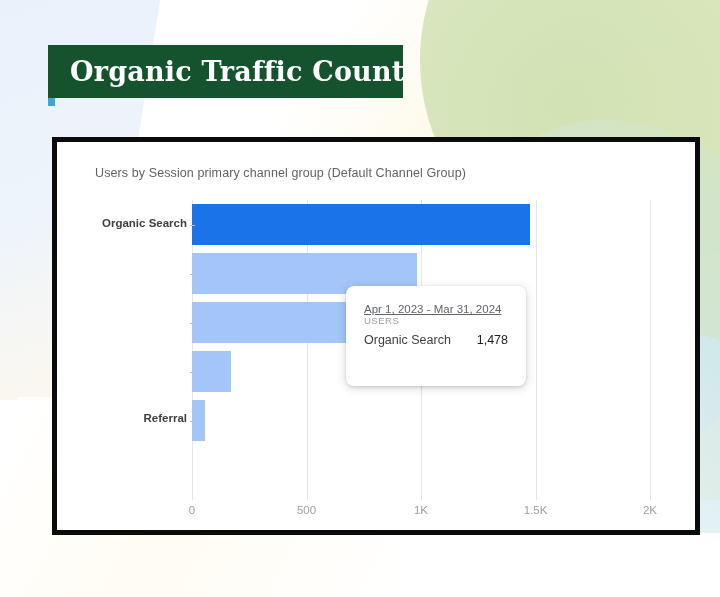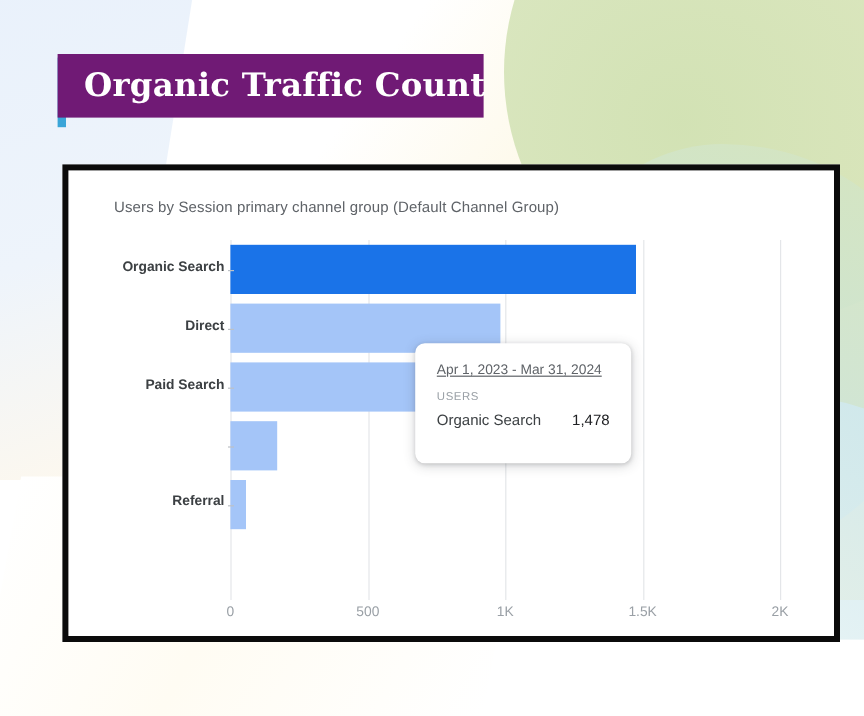--- a/index.html
+++ b/index.html
@@ -79,21 +79,21 @@
     transform: skewX(-10deg);
   }
 
   
   #title-banner {
     position: absolute;
     left: 48px;
     top: 45px;
     width: 355px;
     height: 53px;
-    background: #701a75;
+    background: #14532d;
     display: flex;
     align-items: center;
     box-sizing: border-box;
   }
   #title-accent {
     position: absolute;
     left: 48px;
     top: 48px;
     width: 7px;
     height: 58px;
@@ -196,21 +196,21 @@
   #tooltip-daterange {
     font-size: 11.5px;
     color: #5f6368;
     white-space: nowrap;
     text-decoration: underline;
   }
   #tooltip-metric {
     font-size: 9.5px;
     color: #9aa0a6;
     letter-spacing: .5px;
-    margin-top: 10px;
+    margin-top: 0;
   }
   #tooltip-row {
     display: flex;
     align-items: baseline;
     justify-content: space-between;
     margin-top: 7px;
   }
   #tooltip-series {
     font-size: 12.5px;
     color: #3c4043;
@@ -256,28 +256,22 @@
       <div class="gridline" style="left: 478.5px;"></div>
       <div class="axis-tick-label" style="left: 478.5px;">1.5K</div>
       <div class="gridline" style="left: 593px;"></div>
       <div class="axis-tick-label" style="left: 593px;">2K</div>
       <div class="bar" style="left: 135px; top: 62px; height: 41px; width: 338.462px; background: rgb(26, 115, 232);"></div>
       <div class="cat-label-wrap" style="top: 74.5px;">
         <span class="cat-label">Organic Search</span>
       </div>
       <div class="cat-dash" style="top: 82.5px;"></div>
       <div class="bar" style="left: 135px; top: 111px; height: 41px; width: 225.336px; background: rgb(164, 197, 248);"></div>
-      <div class="cat-label-wrap" style="top: 123.5px;">
-        <span class="cat-label">Direct</span>
-      </div>
       <div class="cat-dash" style="top: 131.5px;"></div>
       <div class="bar" style="left: 135px; top: 160px; height: 41px; width: 229px; background: rgb(164, 197, 248);"></div>
-      <div class="cat-label-wrap" style="top: 172.5px;">
-        <span class="cat-label">Paid Search</span>
-      </div>
       <div class="cat-dash" style="top: 180.5px;"></div>
       <div class="bar" style="left: 135px; top: 209px; height: 41px; width: 39.388px; background: rgb(164, 197, 248);"></div>
       <div class="cat-label-wrap" style="top: 221.5px; margin-top: 48px;">
         <span class="cat-label">Referral</span>
       </div>
       <div class="cat-dash" style="top: 229.5px;"></div>
       <div class="bar" style="left: 135px; top: 258px; height: 41px; width: 13.053px; background: rgb(164, 197, 248);"></div>
       <div class="cat-dash" style="top: 278.5px;"></div>
     </div>
 

